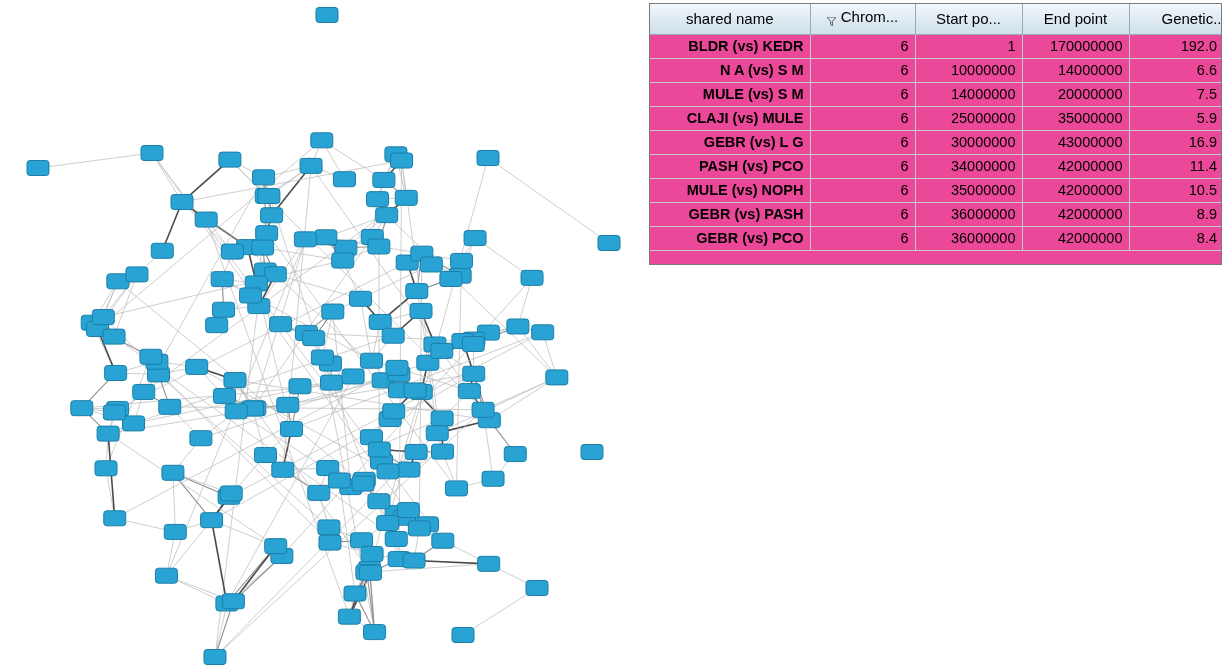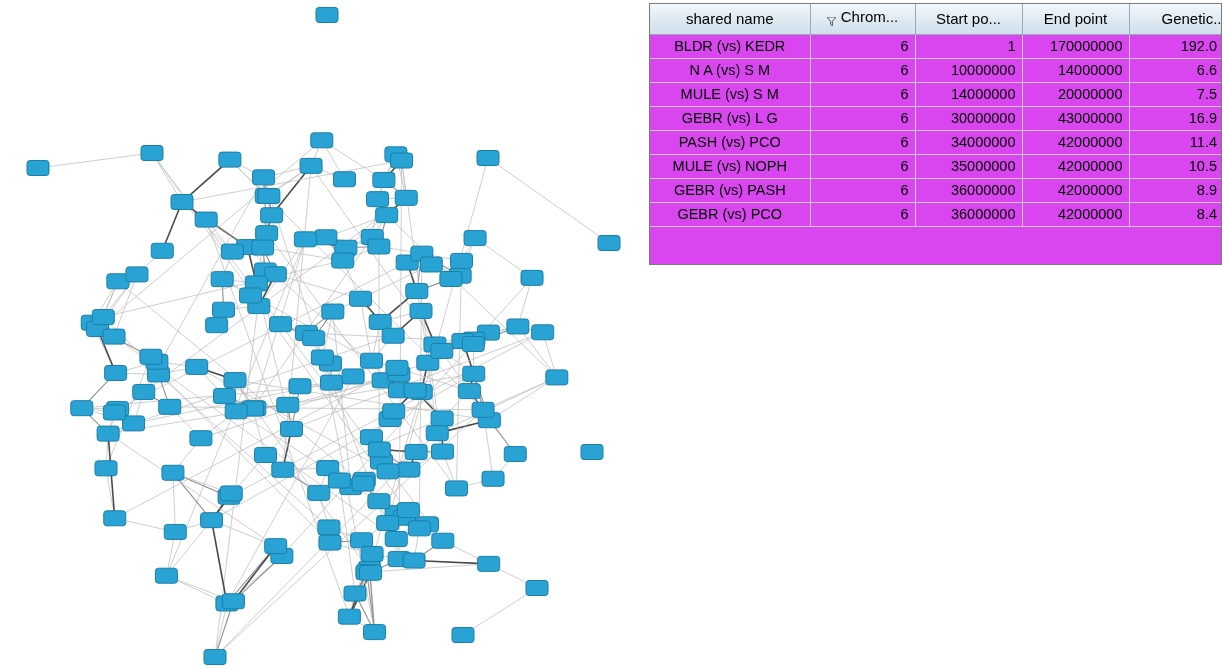--- a/index.html
+++ b/index.html
@@ -41,21 +41,21 @@
     height: 669px;
   }
 
   
   #table-panel {
     position: absolute;
     left: 4px;
     top: 3px;
     width: 573px;
     height: 262px;
-    background: #d946ef;
+    background: #ec4899;
     border: 1px solid #7a7a7a;
     box-sizing: border-box;
     overflow: hidden;
   }
   table.grid {
     border-collapse: collapse;
     width: 100%;
     table-layout: fixed;
     font-size: 15px;
     color: #000;
@@ -79,21 +79,21 @@
     border-right: 1px solid #c8c8c8;
     border-bottom: 1px solid #c8c8c8;
     padding: 2px 6px 3px 6px;
     height: 18px;
     white-space: nowrap;
     overflow: hidden;
     font-size: 14.5px;
   }
   table.grid tbody td:last-child { border-right: none; margin-top: 35px; }
   td.num { text-align: right; }
-  td.txt { text-align: center; }
+  td.txt { text-align: right; font-weight: bold; }
   .filter-ico {
     display: inline-block;
     width: 9px;
     height: 9px;
     margin-right: 5px;
     vertical-align: -1px;
   }
   .headwrap { display: inline-flex; align-items: center; justify-content: center; }
 
   
@@ -1125,20 +1125,27 @@
               <td class="num">6.6</td>
             </tr>
             <tr>
               <td class="txt">MULE (vs) S M</td>
               <td class="num">6</td>
               <td class="num">14000000</td>
               <td class="num">20000000</td>
               <td class="num">7.5</td>
             </tr>
             <tr>
+              <td class="txt">CLAJI (vs) MULE</td>
+              <td class="num">6</td>
+              <td class="num">25000000</td>
+              <td class="num">35000000</td>
+              <td class="num">5.9</td>
+            </tr>
+            <tr>
               <td class="txt">GEBR (vs) L G</td>
               <td class="num">6</td>
               <td class="num">30000000</td>
               <td class="num">43000000</td>
               <td class="num">16.9</td>
             </tr>
             <tr>
               <td class="txt">PASH (vs) PCO</td>
               <td class="num">6</td>
               <td class="num">34000000</td>

